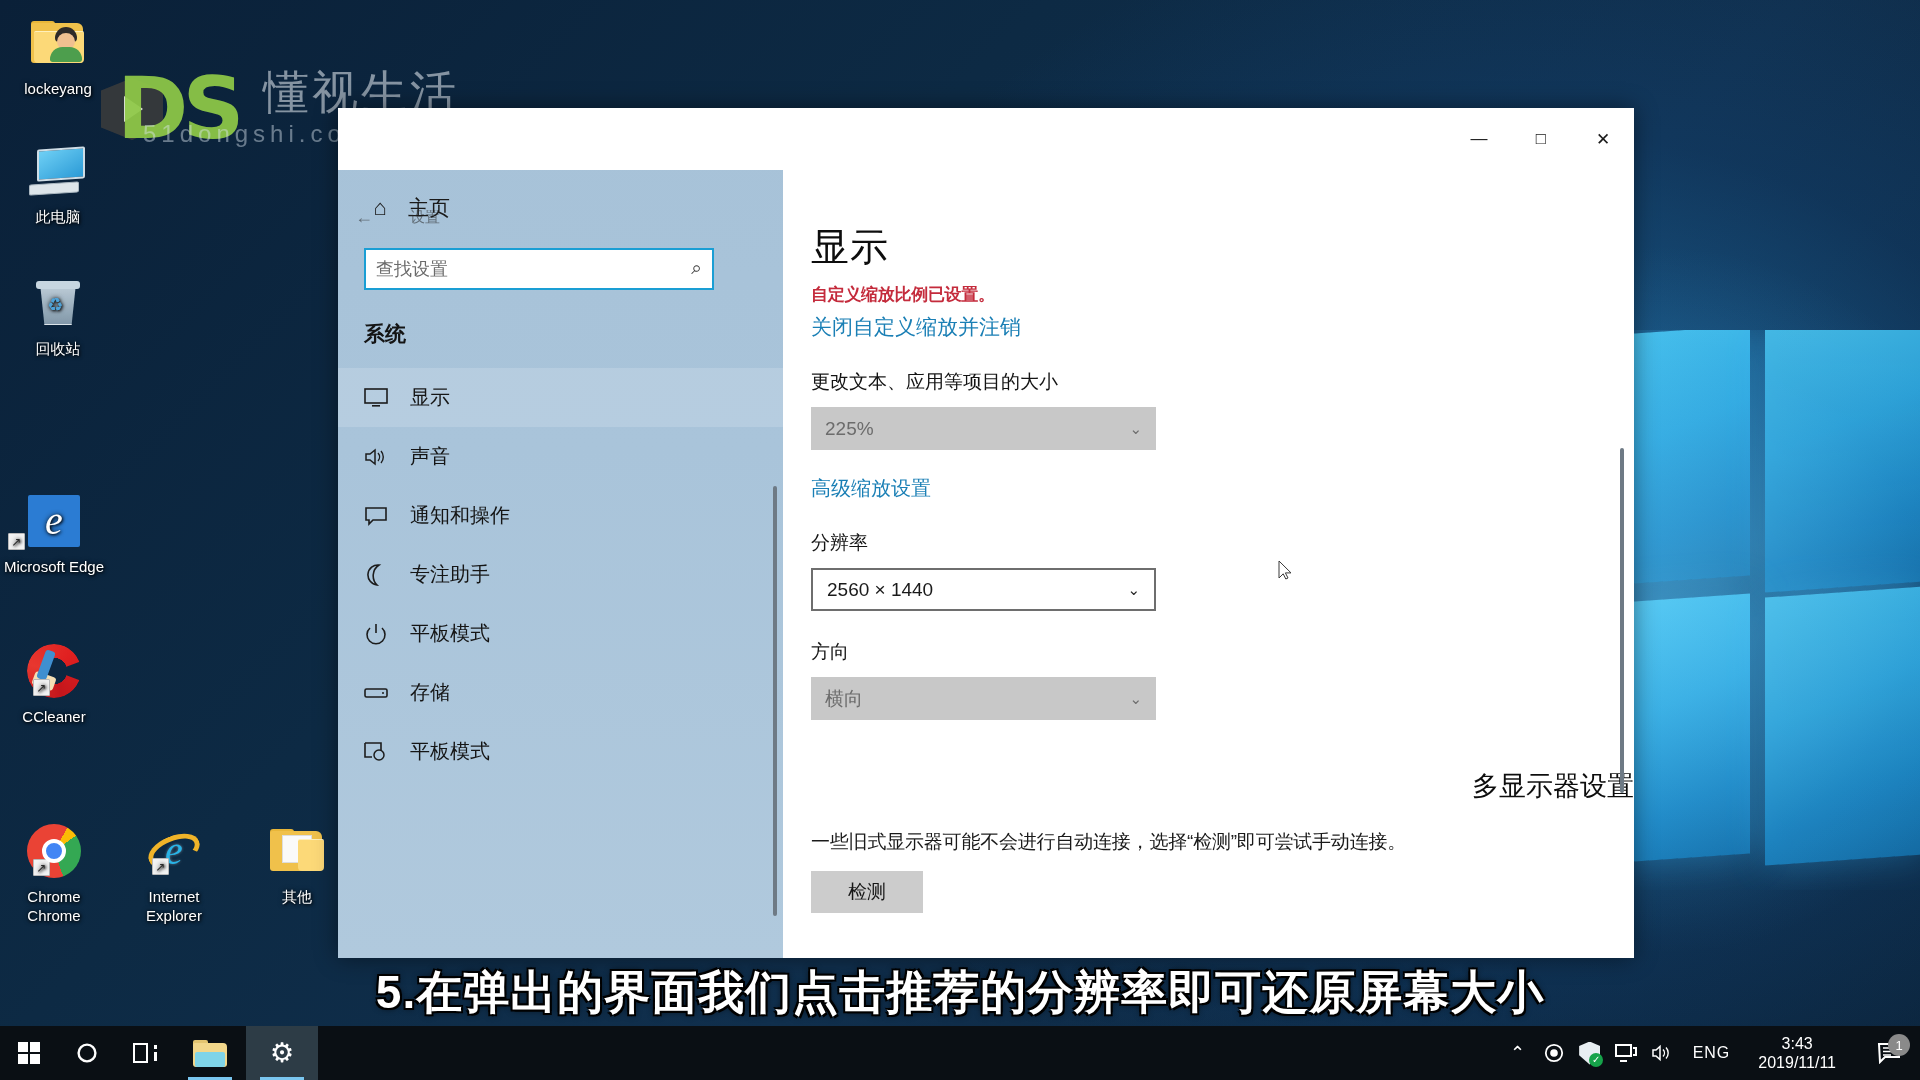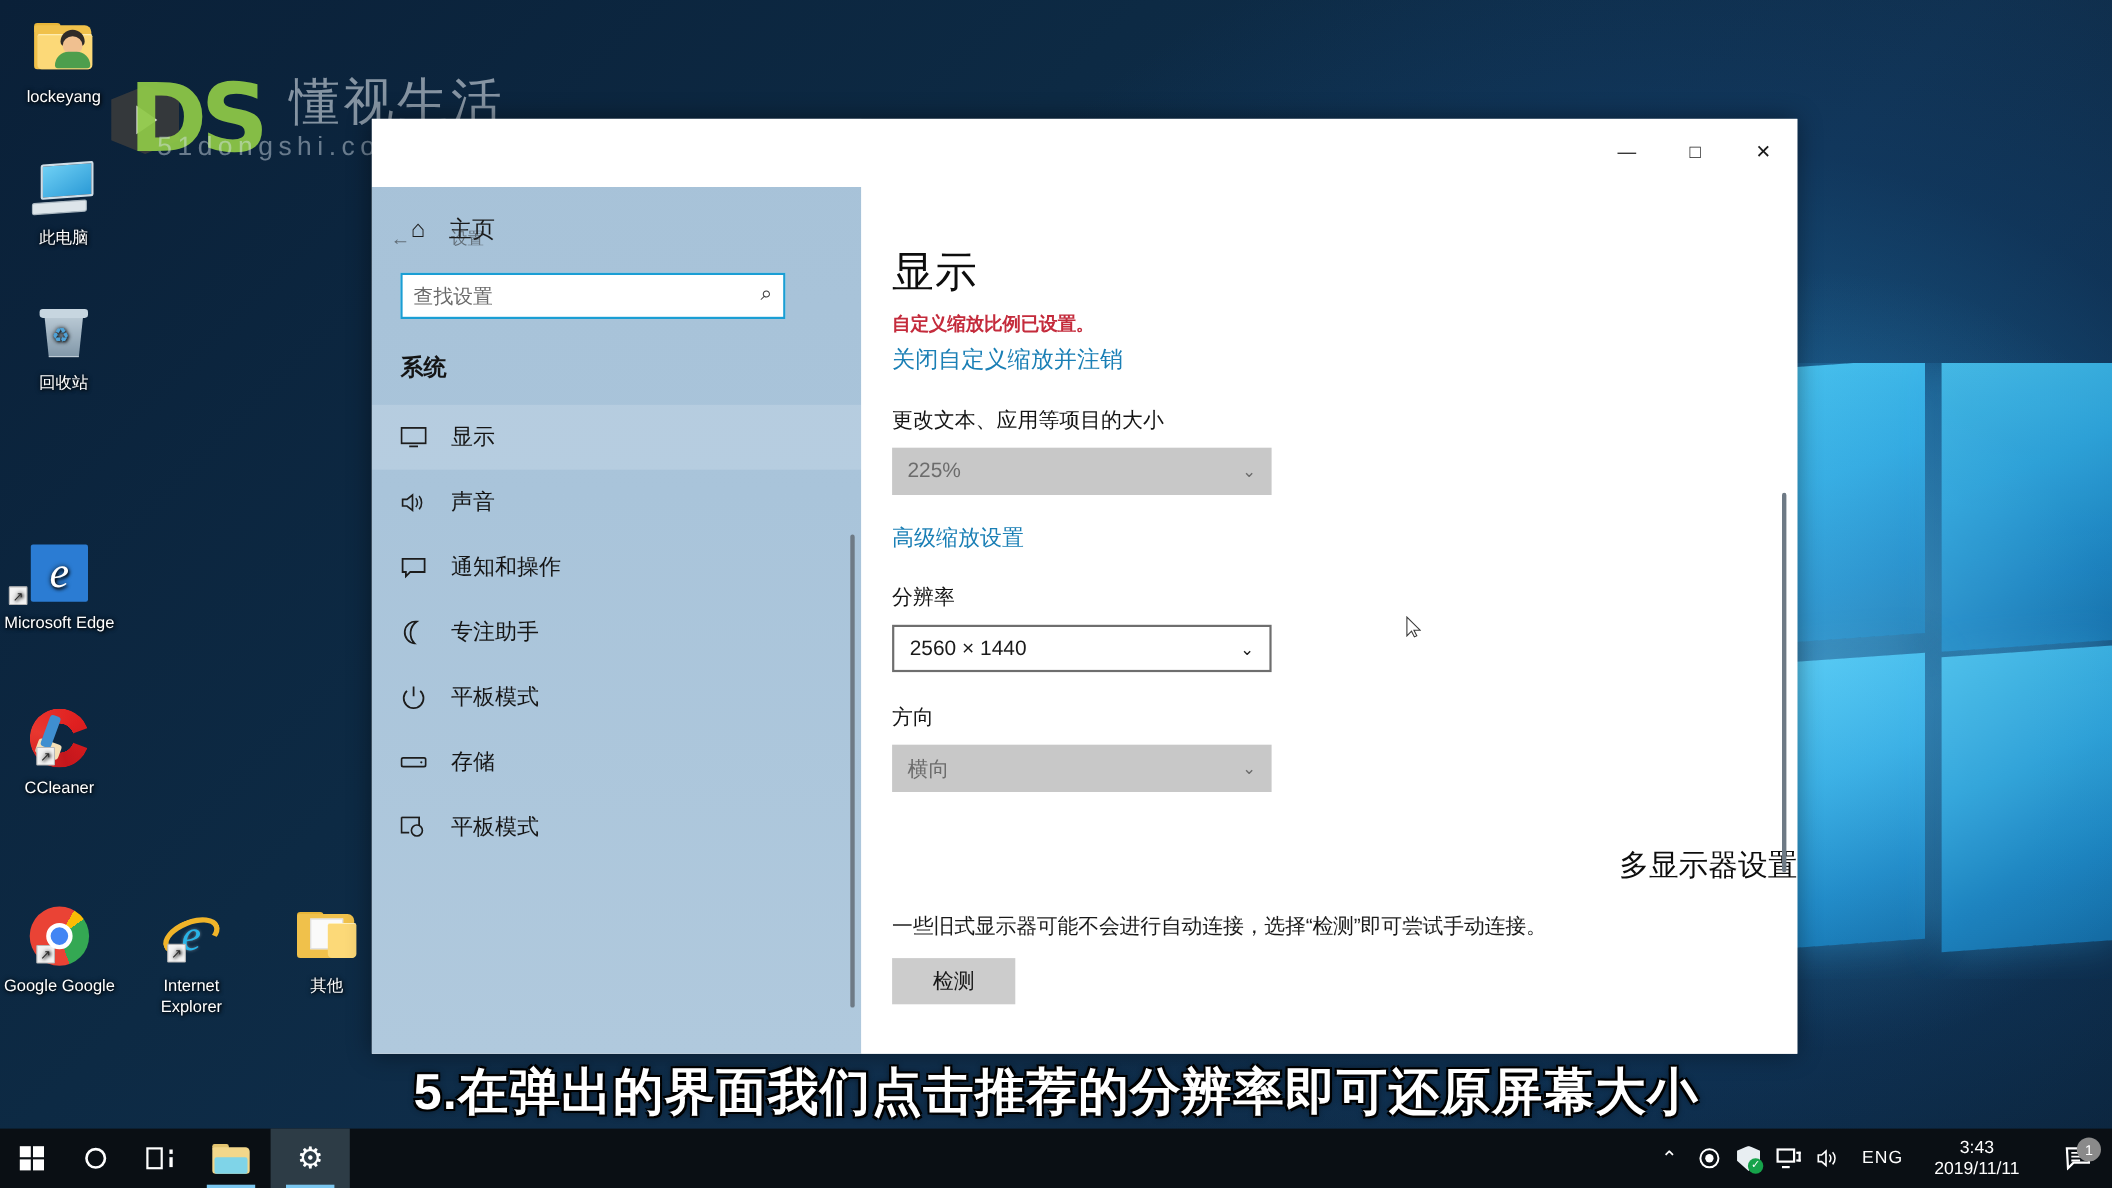--- a/index.html
+++ b/index.html
@@ -316,21 +316,21 @@
     </div>
     <span class="lbl">CCleaner</span>
   </div>
 
   <div class="dicon" style="left:2px;top:820px;">
     <div class="gfx">
       <div class="chrome">
           <div class="shortcut-arrow">↗</div>
         </div>
     </div>
-    <span class="lbl">Google Google</span>
+    <span class="lbl">Chrome Chrome</span>
   </div>
 
   <div class="dicon" style="left:122px;top:820px;">
     <div class="gfx">
       <div class="ie">
           <div class="ring"></div>
           <div class="e">e</div>
         <div class="shortcut-arrow">↗</div>
         </div>
     </div>

